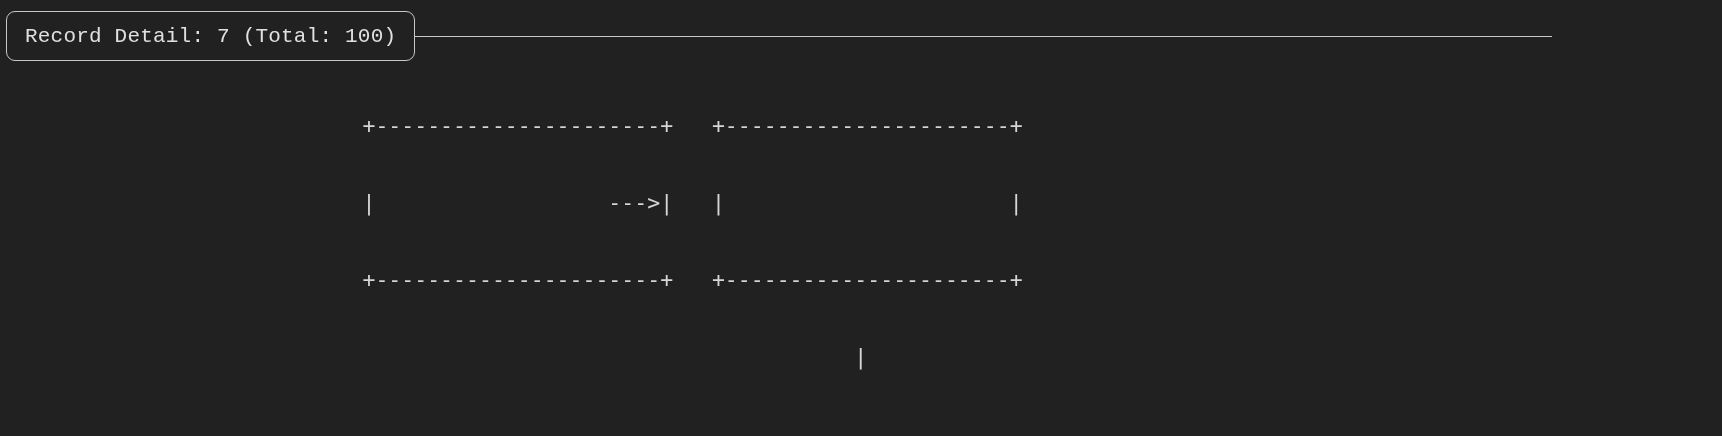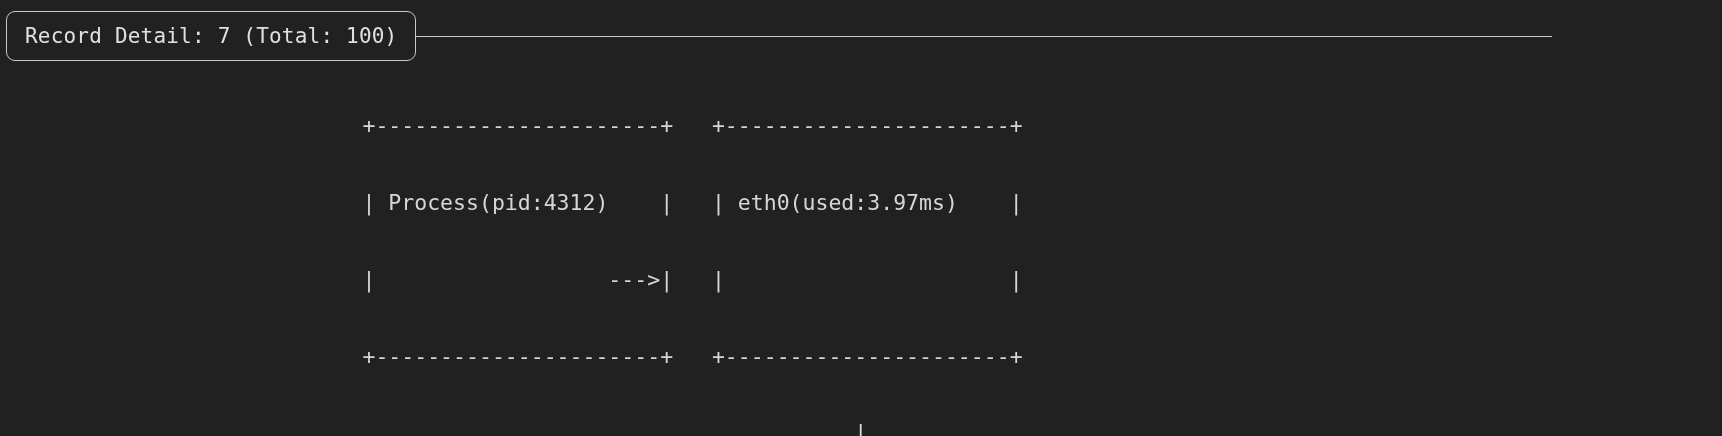--- a/index.html
+++ b/index.html
@@ -21,20 +21,21 @@
     background: #212121;
   }
 
   
   #header-row {
     position: absolute;
     left: 0;
     top: 11px;
     width: 1552px;
     height: 52px;
+    font-family: Liberation Mono, monospace;
   }
   #header-box {
     position: absolute;
     left: 6px;
     top: 0;
     height: 50px;
     box-sizing: border-box;
     padding: 0 18px;
     display: flex;
     align-items: center;
@@ -82,21 +83,20 @@
 
   <div id="header-row">
     <div id="header-rule"></div>
     <div id="header-box">
       <span id="header-title">Record Detail: 7 (Total: 100)</span>
     </div>
   </div>
 
   <div id="ascii-art">
     <div class="art-line">                            +----------------------+   +----------------------+</div>
-    <div class="art-line">                            | Process(pid:4312)    |   | eth0(used:3.97ms)    |</div>
     <div class="art-line">                            |                  ---&gt;|   |                      |</div>
     <div class="art-line">                            +----------------------+   +----------------------+</div>
     <div class="art-line">                                                                  |</div>
     
     
     
     
     
     
     

